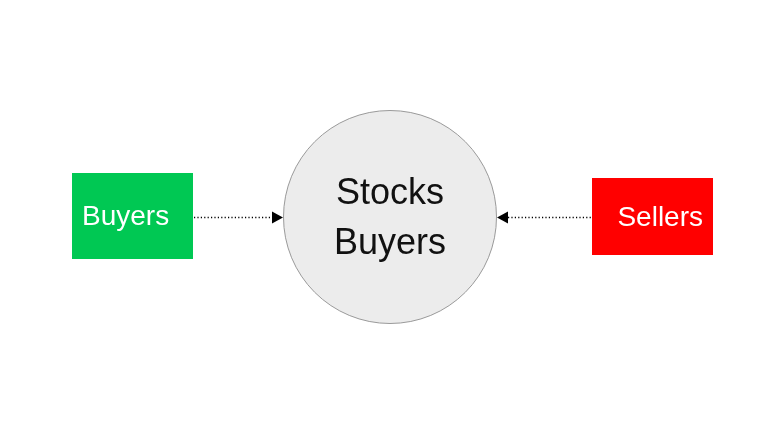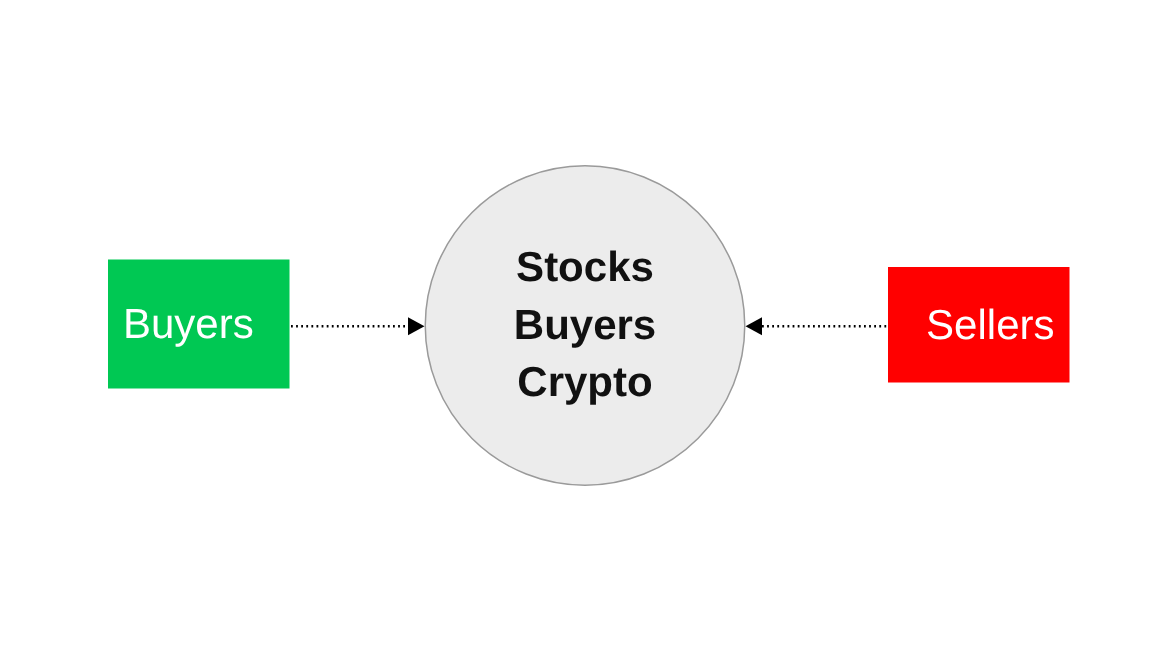--- a/index.html
+++ b/index.html
@@ -66,25 +66,25 @@
     border-radius: 50%;
     background: #ECECEC;
     border: 1px solid #9a9a9a;
     box-sizing: border-box;
     display: flex;
     flex-direction: column;
     align-items: center;
     justify-content: center;
   }
   .circle-line {
-    font-size: 28px;
+    font-size: 36px;
     line-height: 1.38;
     color: #111111;
     white-space: nowrap;
-    font-weight: 700;
+    font-weight: 400;
   }
 
   
   #connectors {
     position: absolute;
     left: 0;
     top: 0;
     width: 780px;
     height: 438px;
     pointer-events: none;
@@ -95,21 +95,20 @@
 
 <div id="canvas">
 
   <div class="actor-box" id="buyers-box">
     <span class="actor-label">Buyers</span>
   </div>
 
   <div id="market-circle">
     <span class="circle-line">Stocks</span>
     <span class="circle-line">Buyers</span>
-    <span class="circle-line">Crypto</span>
   </div>
 
   <div class="actor-box" id="sellers-box">
     <span class="actor-label">Sellers</span>
   </div>
 
   <svg id="connectors" viewBox="0 0 780 438" width="780" height="438">
 
     <g>
       <line x1="194" y1="217.5" x2="272" y2="217.5" stroke="#000000" stroke-width="1.6" stroke-dasharray="1.2 2.2" stroke-linecap="butt"></line>

